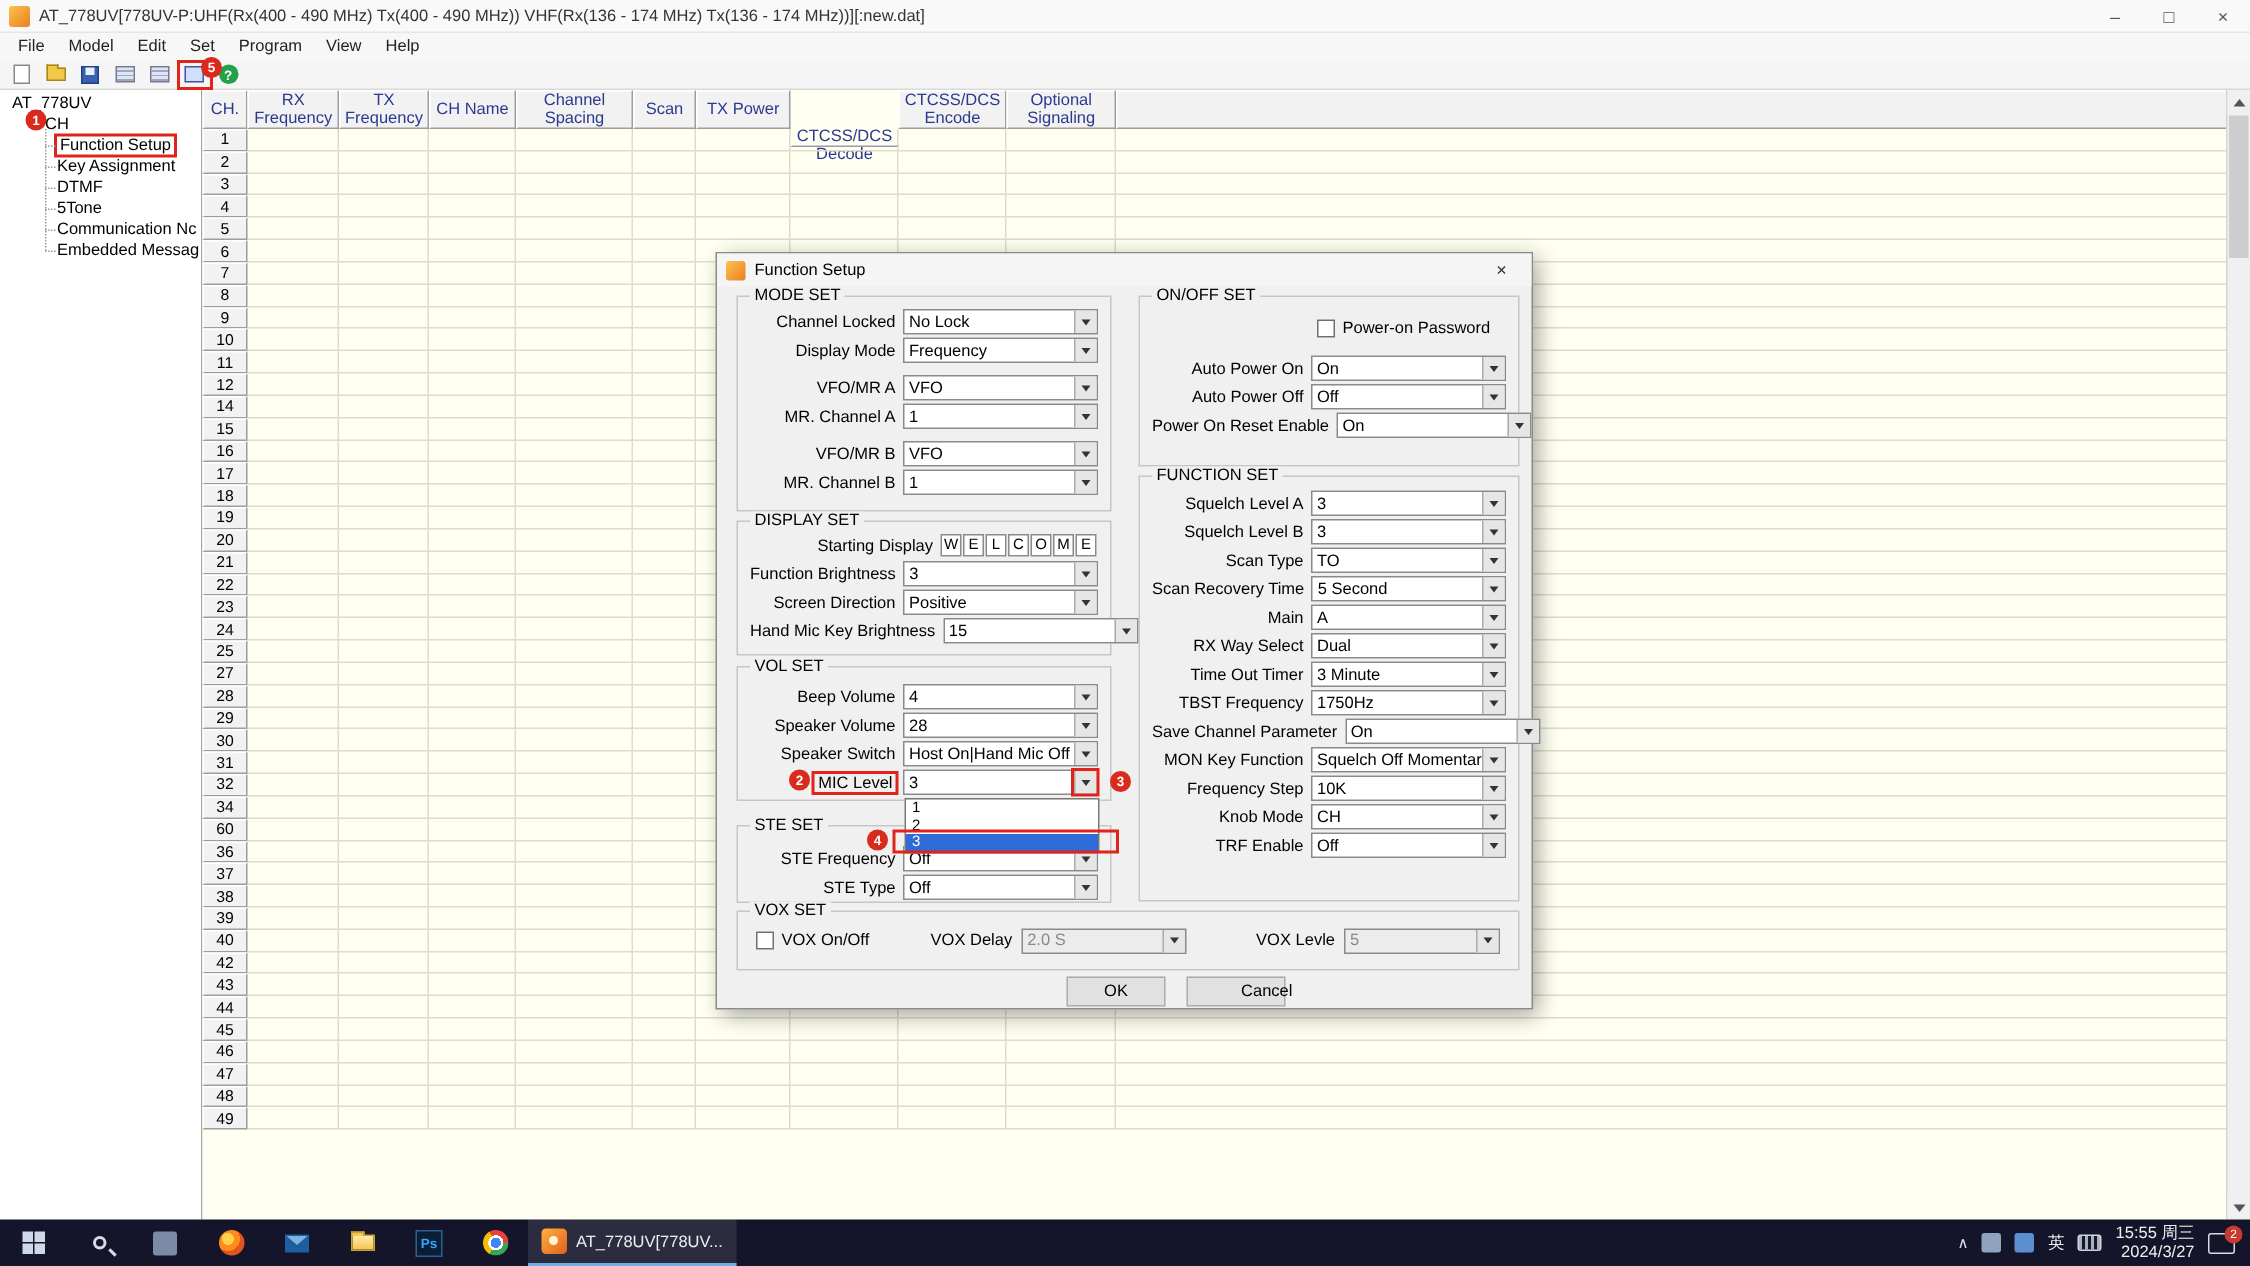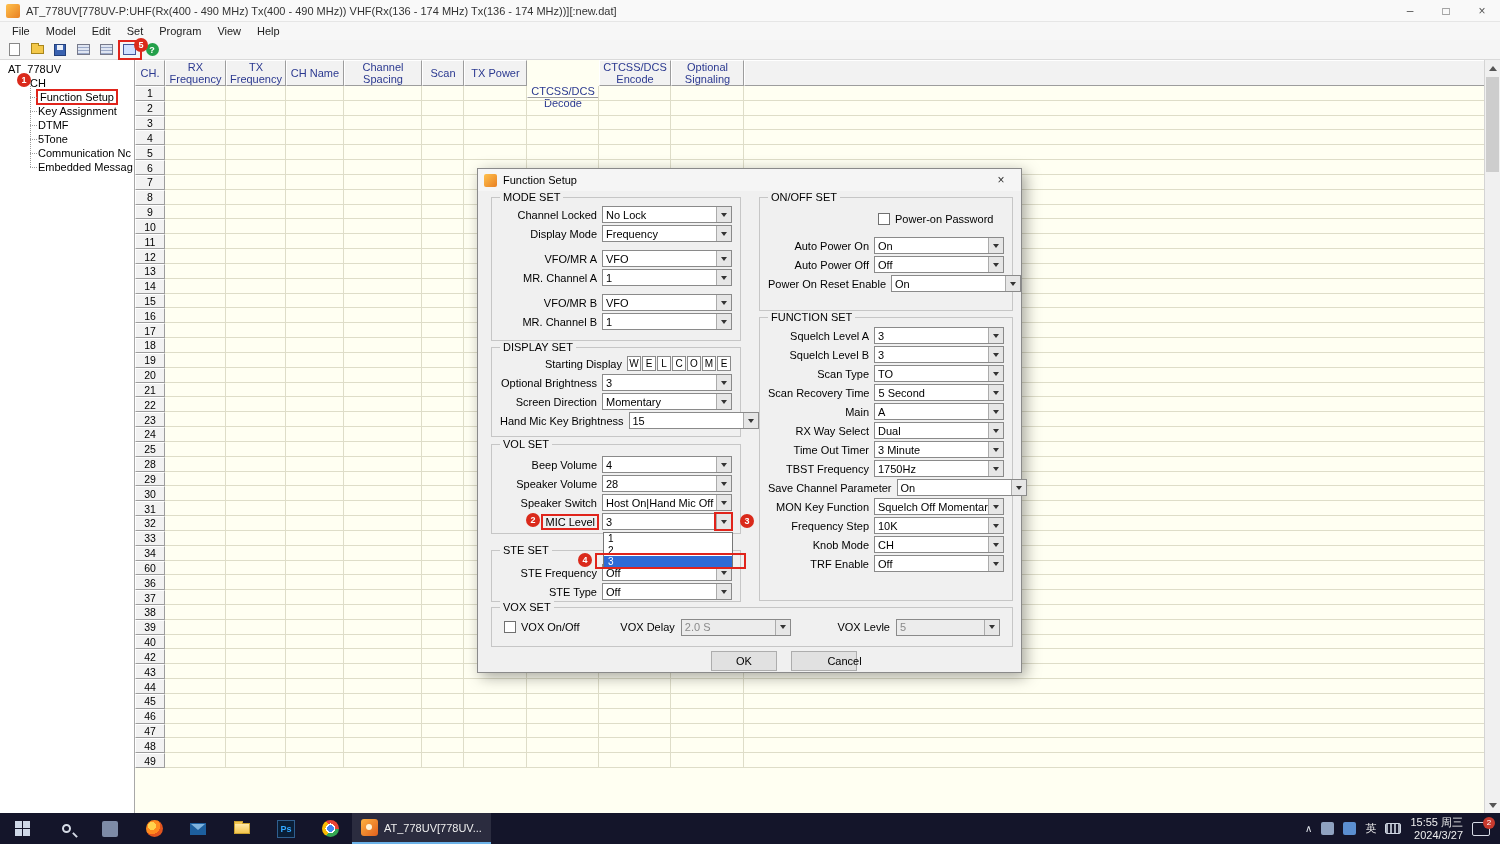--- a/index.html
+++ b/index.html
@@ -348,33 +348,20 @@
         <div class="gcell" style="width: 58px;"></div>
         <div class="gcell" style="width: 78px;"></div>
         <div class="gcell" style="width: 42px;"></div>
         <div class="gcell" style="width: 63px;"></div>
         <div class="gcell" style="width: 72px;"></div>
         <div class="gcell" style="width: 72px;"></div>
         <div class="gcell" style="width: 73px;"></div>
         <div class="gcell gfill"></div>
       </div>
       <div class="grow">
-        <div class="gnum">13</div>
-        <div class="gcell" style="width: 61px;"></div>
-        <div class="gcell" style="width: 60px;"></div>
-        <div class="gcell" style="width: 58px;"></div>
-        <div class="gcell" style="width: 78px;"></div>
-        <div class="gcell" style="width: 42px;"></div>
-        <div class="gcell" style="width: 63px;"></div>
-        <div class="gcell" style="width: 72px;"></div>
-        <div class="gcell" style="width: 72px;"></div>
-        <div class="gcell" style="width: 73px;"></div>
-        <div class="gcell gfill"></div>
-      </div>
-      <div class="grow">
         <div class="gnum">14</div>
         <div class="gcell" style="width: 61px;"></div>
         <div class="gcell" style="width: 60px;"></div>
         <div class="gcell" style="width: 58px;"></div>
         <div class="gcell" style="width: 78px;"></div>
         <div class="gcell" style="width: 42px;"></div>
         <div class="gcell" style="width: 63px;"></div>
         <div class="gcell" style="width: 72px;"></div>
         <div class="gcell" style="width: 72px;"></div>
         <div class="gcell" style="width: 73px;"></div>
@@ -517,20 +504,33 @@
         <div class="gcell" style="width: 58px;"></div>
         <div class="gcell" style="width: 78px;"></div>
         <div class="gcell" style="width: 42px;"></div>
         <div class="gcell" style="width: 63px;"></div>
         <div class="gcell" style="width: 72px;"></div>
         <div class="gcell" style="width: 72px;"></div>
         <div class="gcell" style="width: 73px;"></div>
         <div class="gcell gfill"></div>
       </div>
       <div class="grow">
+        <div class="gnum">27</div>
+        <div class="gcell" style="width: 61px;"></div>
+        <div class="gcell" style="width: 60px;"></div>
+        <div class="gcell" style="width: 58px;"></div>
+        <div class="gcell" style="width: 78px;"></div>
+        <div class="gcell" style="width: 42px;"></div>
+        <div class="gcell" style="width: 63px;"></div>
+        <div class="gcell" style="width: 72px;"></div>
+        <div class="gcell" style="width: 72px;"></div>
+        <div class="gcell" style="width: 73px;"></div>
+        <div class="gcell gfill"></div>
+      </div>
+      <div class="grow">
         <div class="gnum">28</div>
         <div class="gcell" style="width: 61px;"></div>
         <div class="gcell" style="width: 60px;"></div>
         <div class="gcell" style="width: 58px;"></div>
         <div class="gcell" style="width: 78px;"></div>
         <div class="gcell" style="width: 42px;"></div>
         <div class="gcell" style="width: 63px;"></div>
         <div class="gcell" style="width: 72px;"></div>
         <div class="gcell" style="width: 72px;"></div>
         <div class="gcell" style="width: 73px;"></div>
@@ -570,33 +570,20 @@
         <div class="gcell" style="width: 78px;"></div>
         <div class="gcell" style="width: 42px;"></div>
         <div class="gcell" style="width: 63px;"></div>
         <div class="gcell" style="width: 72px;"></div>
         <div class="gcell" style="width: 72px;"></div>
         <div class="gcell" style="width: 73px;"></div>
         <div class="gcell gfill"></div>
       </div>
       <div class="grow">
         <div class="gnum">32</div>
-        <div class="gcell" style="width: 61px;"></div>
-        <div class="gcell" style="width: 60px;"></div>
-        <div class="gcell" style="width: 58px;"></div>
-        <div class="gcell" style="width: 78px;"></div>
-        <div class="gcell" style="width: 42px;"></div>
-        <div class="gcell" style="width: 63px;"></div>
-        <div class="gcell" style="width: 72px;"></div>
-        <div class="gcell" style="width: 72px;"></div>
-        <div class="gcell" style="width: 73px;"></div>
-        <div class="gcell gfill"></div>
-      </div>
-      <div class="grow">
-        <div class="gnum">33</div>
         <div class="gcell" style="width: 61px;"></div>
         <div class="gcell" style="width: 60px;"></div>
         <div class="gcell" style="width: 58px;"></div>
         <div class="gcell" style="width: 78px;"></div>
         <div class="gcell" style="width: 42px;"></div>
         <div class="gcell" style="width: 63px;"></div>
         <div class="gcell" style="width: 72px;"></div>
         <div class="gcell" style="width: 72px;"></div>
         <div class="gcell" style="width: 73px;"></div>
         <div class="gcell gfill"></div>
@@ -884,32 +871,32 @@
           <span class="sd-box">E</span>
           <span class="sd-box">L</span>
           <span class="sd-box">C</span>
           <span class="sd-box">O</span>
           <span class="sd-box">M</span>
           <span class="sd-box">E</span>
         </span>
     </div>
     <div>
         <div class="crow">
-          <span class="clabel">Optional Brightness</span>
+          <span class="clabel">Function Brightness</span>
           <div class="combo">
             <span class="cval">3</span>
             <span class="carrow">
               <span class="tri"></span>
             </span>
           </div>
         </div>
         <div class="crow">
           <span class="clabel">Screen Direction</span>
           <div class="combo">
-            <span class="cval">Momentary</span>
+            <span class="cval">Positive</span>
             <span class="carrow">
               <span class="tri"></span>
             </span>
           </div>
         </div>
         <div class="crow">
           <span class="clabel">Hand Mic Key Brightness</span>
           <div class="combo">
             <span class="cval">15</span>
             <span class="carrow">

